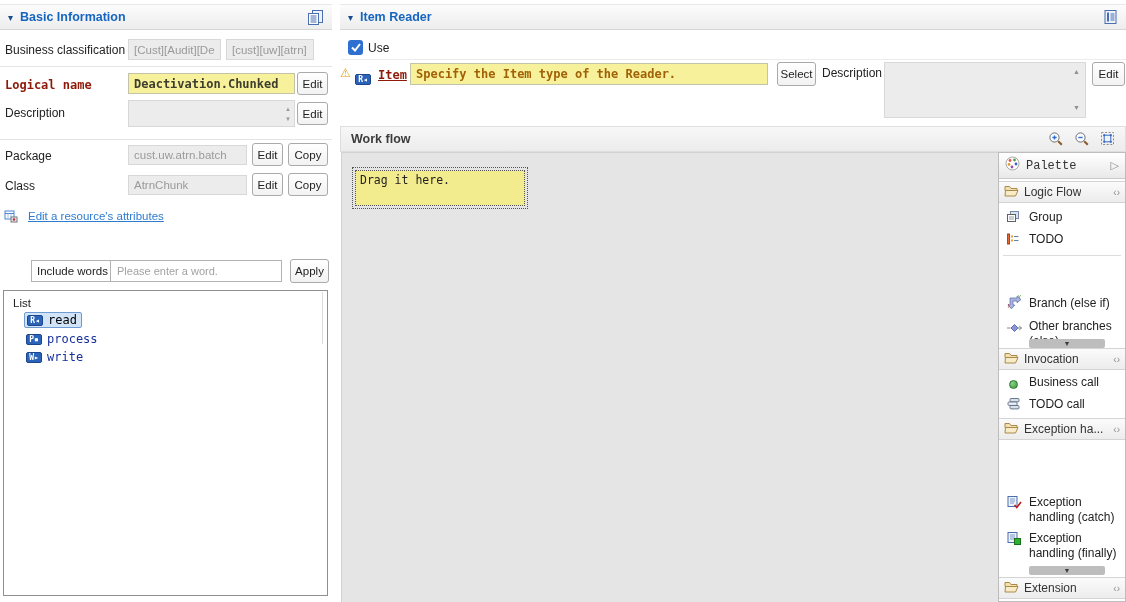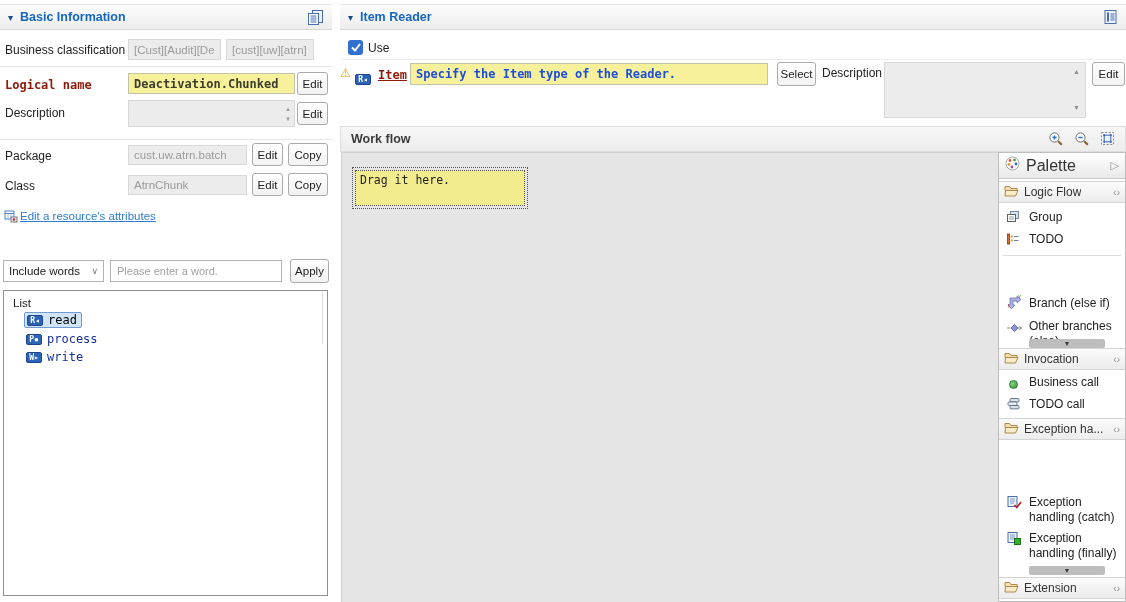--- a/index.html
+++ b/index.html
@@ -26,29 +26,29 @@
   .mlabel { position:absolute; font:bold 12px "DejaVu Sans Mono",monospace; color:#8e1a0a; }
   .sep { position:absolute; height:1px; background:#e4e4e4; }
 
   .graybox { position:absolute; background:#ececec; border:1px solid #d8d8d8; }
   .spin { position:absolute; right:3px; font-size:6px; color:#9a9a9a; line-height:6px; cursor:pointer; }
 
   .badge { display:inline-block; min-width:16px; height:11px; background:#2b63b8;
     border:1px solid #1c478e; border-radius:2px; color:#fff;
     font:bold 8px/10px "DejaVu Sans Mono",monospace; text-align:center; padding:0 1px; }
 
-  .link { position:absolute; color:#2e7cd0; font-size:11.5px; text-decoration:underline; cursor:pointer; }
+  .link { position:absolute; color:#2e7cd0; font-size:11.5px; text-decoration:underline; cursor:pointer;margin-left:8px; }
 
   .mh-bar { position:absolute; left:0; width:332px; height:22px; background:#f0f0f0;
     border-top:1px solid #e2e2e2; border-bottom:1px solid #e2e2e2;
     display:flex; align-items:center; padding:0 6px; }
   .mh-title { font-weight:bold; font-size:12px; color:#333; }
 
   .dropdown { position:absolute; background:#fff; border:1px solid #b2b2b2;
-    font-size:11.5px; color:#222; display:flex; align-items:center; padding:0 5px; cursor:pointer; }
+    font-size:11.5px; color:#222; display:flex; align-items:center; padding:0 5px; cursor:pointer;margin-left:28px; }
   .dd-chev { margin-left:auto; color:#777; font-size:9px; }
   input.search { position:absolute; border:1px solid #b2b2b2; font-size:11px; padding:0 6px; color:#333; }
   input.search::placeholder { color:#a2a2a2; }
 
   .listbox { position:absolute; left:3px; top:290px; width:325px; height:306px;
     background:#fff; border:1px solid #8f8f8f; }
   .tree-root { position:absolute; left:9px; top:6px; font-size:11.5px; color:#222; cursor:pointer; }
   .tree-item { position:absolute; display:flex; align-items:center; gap:5px;
     font:12px "DejaVu Sans Mono",monospace; color:#16309c; cursor:pointer; }
   .tree-item.selected { background:#d2e4f8; border:1px solid #6f9bd2; border-radius:2px;
@@ -68,21 +68,21 @@
     background:#e5e5e5; border-top:1px solid #d2d2d2; border-left:1px solid #d2d2d2; }
   .dragbox { position:absolute; left:13px; top:17px; width:170px; height:36px;
     background:#f3ec8e; border:1px dotted #555; outline:1px dotted #555; outline-offset:2px;
     font:11.5px "DejaVu Sans Mono",monospace; color:#222; padding:2px 4px; cursor:pointer; }
 
   .palette { position:absolute; left:998px; top:152px; width:128px; height:450px;
     background:#fff; border:1px solid #bdbdbd; }
   .pal-hdr { position:absolute; left:0; top:0; width:126px; height:26px;
     background:linear-gradient(#ffffff,#e9e9e9); border-bottom:1px solid #c9c9c9;
     display:flex; align-items:center; gap:6px; padding:0 6px; }
-  .pal-title { font-size:16px; color:#333; }
+  .pal-title { font-size:12px; color:#333;font-family:Liberation Mono, monospace; }
   .flyout { margin-left:auto; color:#888; font-size:11px; cursor:pointer; }
   .pgroup { position:absolute; left:0; width:126px; height:22px;
     background:linear-gradient(#fbfbfb,#ececec); border-top:1px solid #d4d4d4;
     border-bottom:1px solid #d4d4d4; display:flex; align-items:center; gap:5px;
     padding:0 5px; cursor:pointer; }
   .pgroup .glabel { font-size:12px; color:#333; white-space:nowrap; overflow:hidden; }
   .pin { margin-left:auto; color:#909090; font-size:10px; letter-spacing:0; }
   .pitem { position:absolute; left:0; width:126px; padding-left:30px; padding-right:2px;
     font-size:12px; line-height:15px; color:#222; cursor:pointer; }
   .pitem .picon { position:absolute; left:8px; top:1px; }
@@ -197,21 +197,21 @@
       </svg>
   </span>
   <div class="label" style="left:368px;top:41px;">Use</div>
   <div class="sep" style="left:341px;top:59px;width:785px;background:#ececec;"></div>
 
   <span class="warn" style="left:340px;top:66px;">⚠</span>
   <span class="abs" style="left:355px;top:68px;">
     <span class="badge">R◂</span>
   </span>
   <div class="mlabel" style="left:378px;top:68px;text-decoration:underline;cursor:pointer;">Item</div>
-  <input class="yinput" style="left: 410px; top: 63px; width: 358px; height: 22px; color: #1d4ed8;" value="Specify the Item type of the Reader.">
+  <input class="yinput" style="left: 410px; top: 63px; width: 358px; height: 22px; color: #a16207;" value="Specify the Item type of the Reader.">
   <button class="btn" style="left:777px;top:62px;width:39px;height:24px;">Select</button>
   <div class="label" style="left:822px;top:66px;">Description</div>
   <div class="graybox" style="left:884px;top:62px;width:202px;height:56px;">
     <span class="spin" style="top:6px;right:5px;font-size:7px;color:#8f8f8f;">▲</span>
     <span class="spin" style="top:42px;right:5px;font-size:7px;color:#8f8f8f;">▼</span>
   </div>
   <button class="btn" style="left:1092px;top:62px;width:33px;height:24px;">Edit</button>
 
   <div class="wf-hdr">
     <span class="wf-title">Work flow</span>

